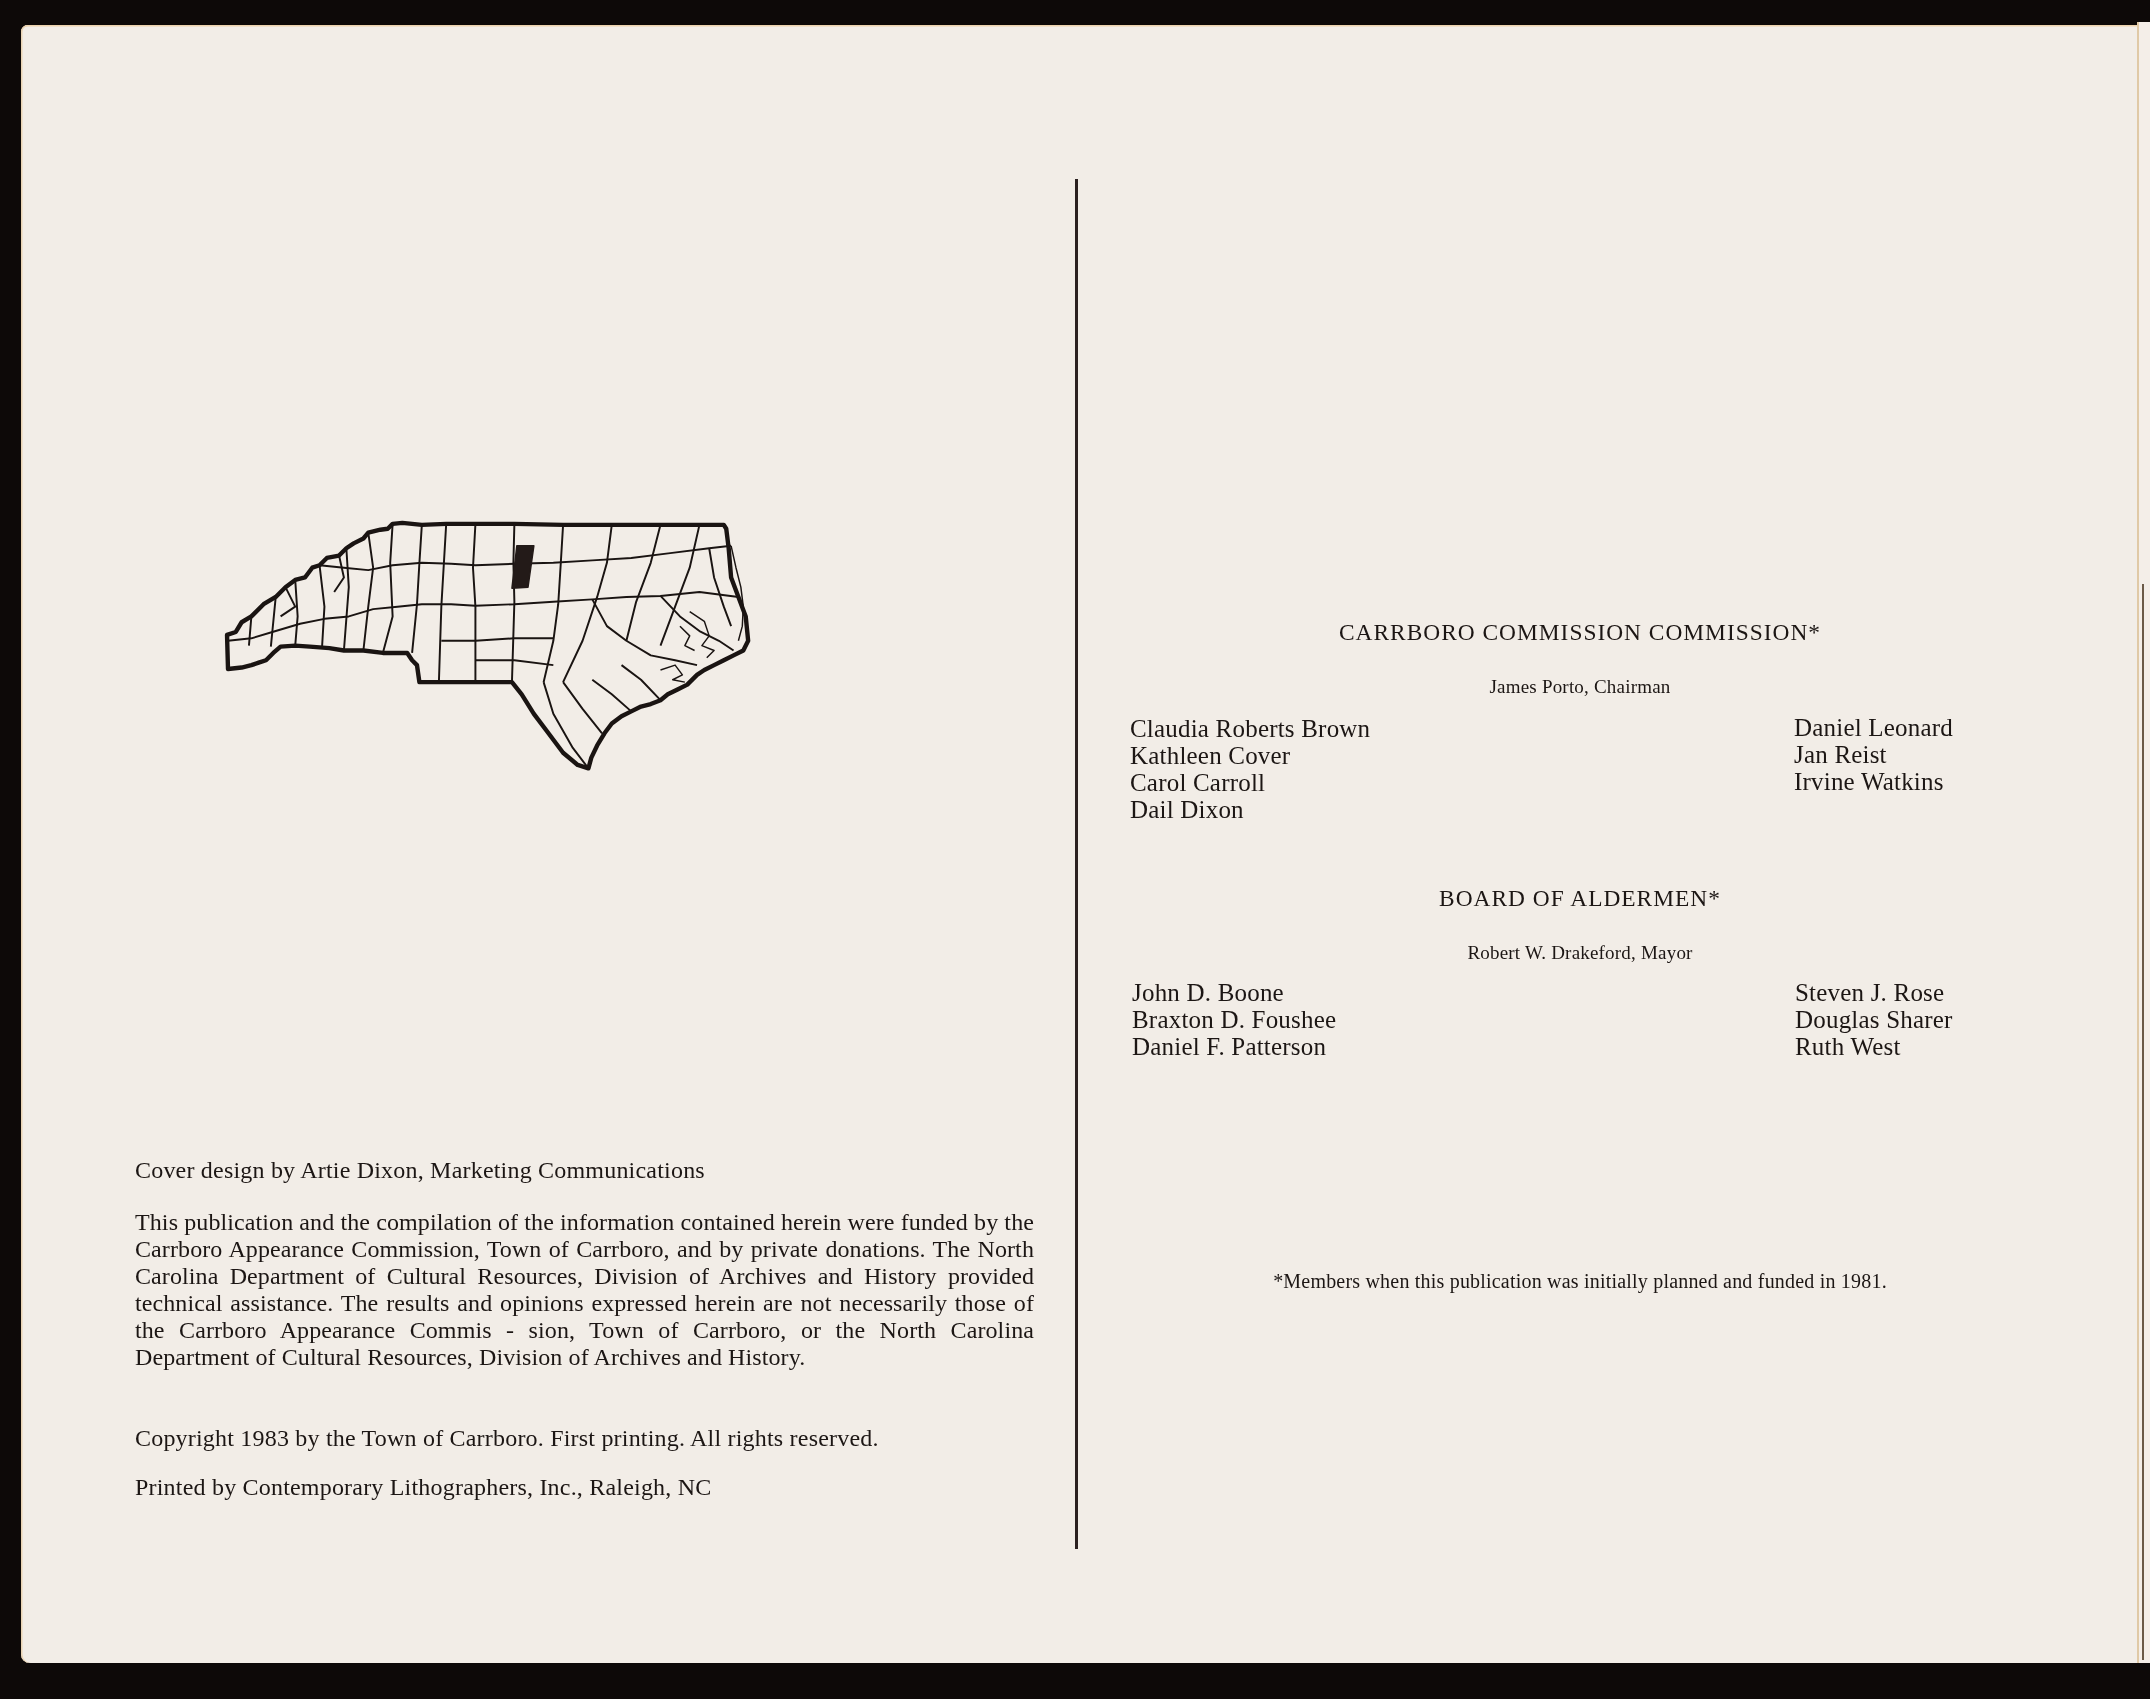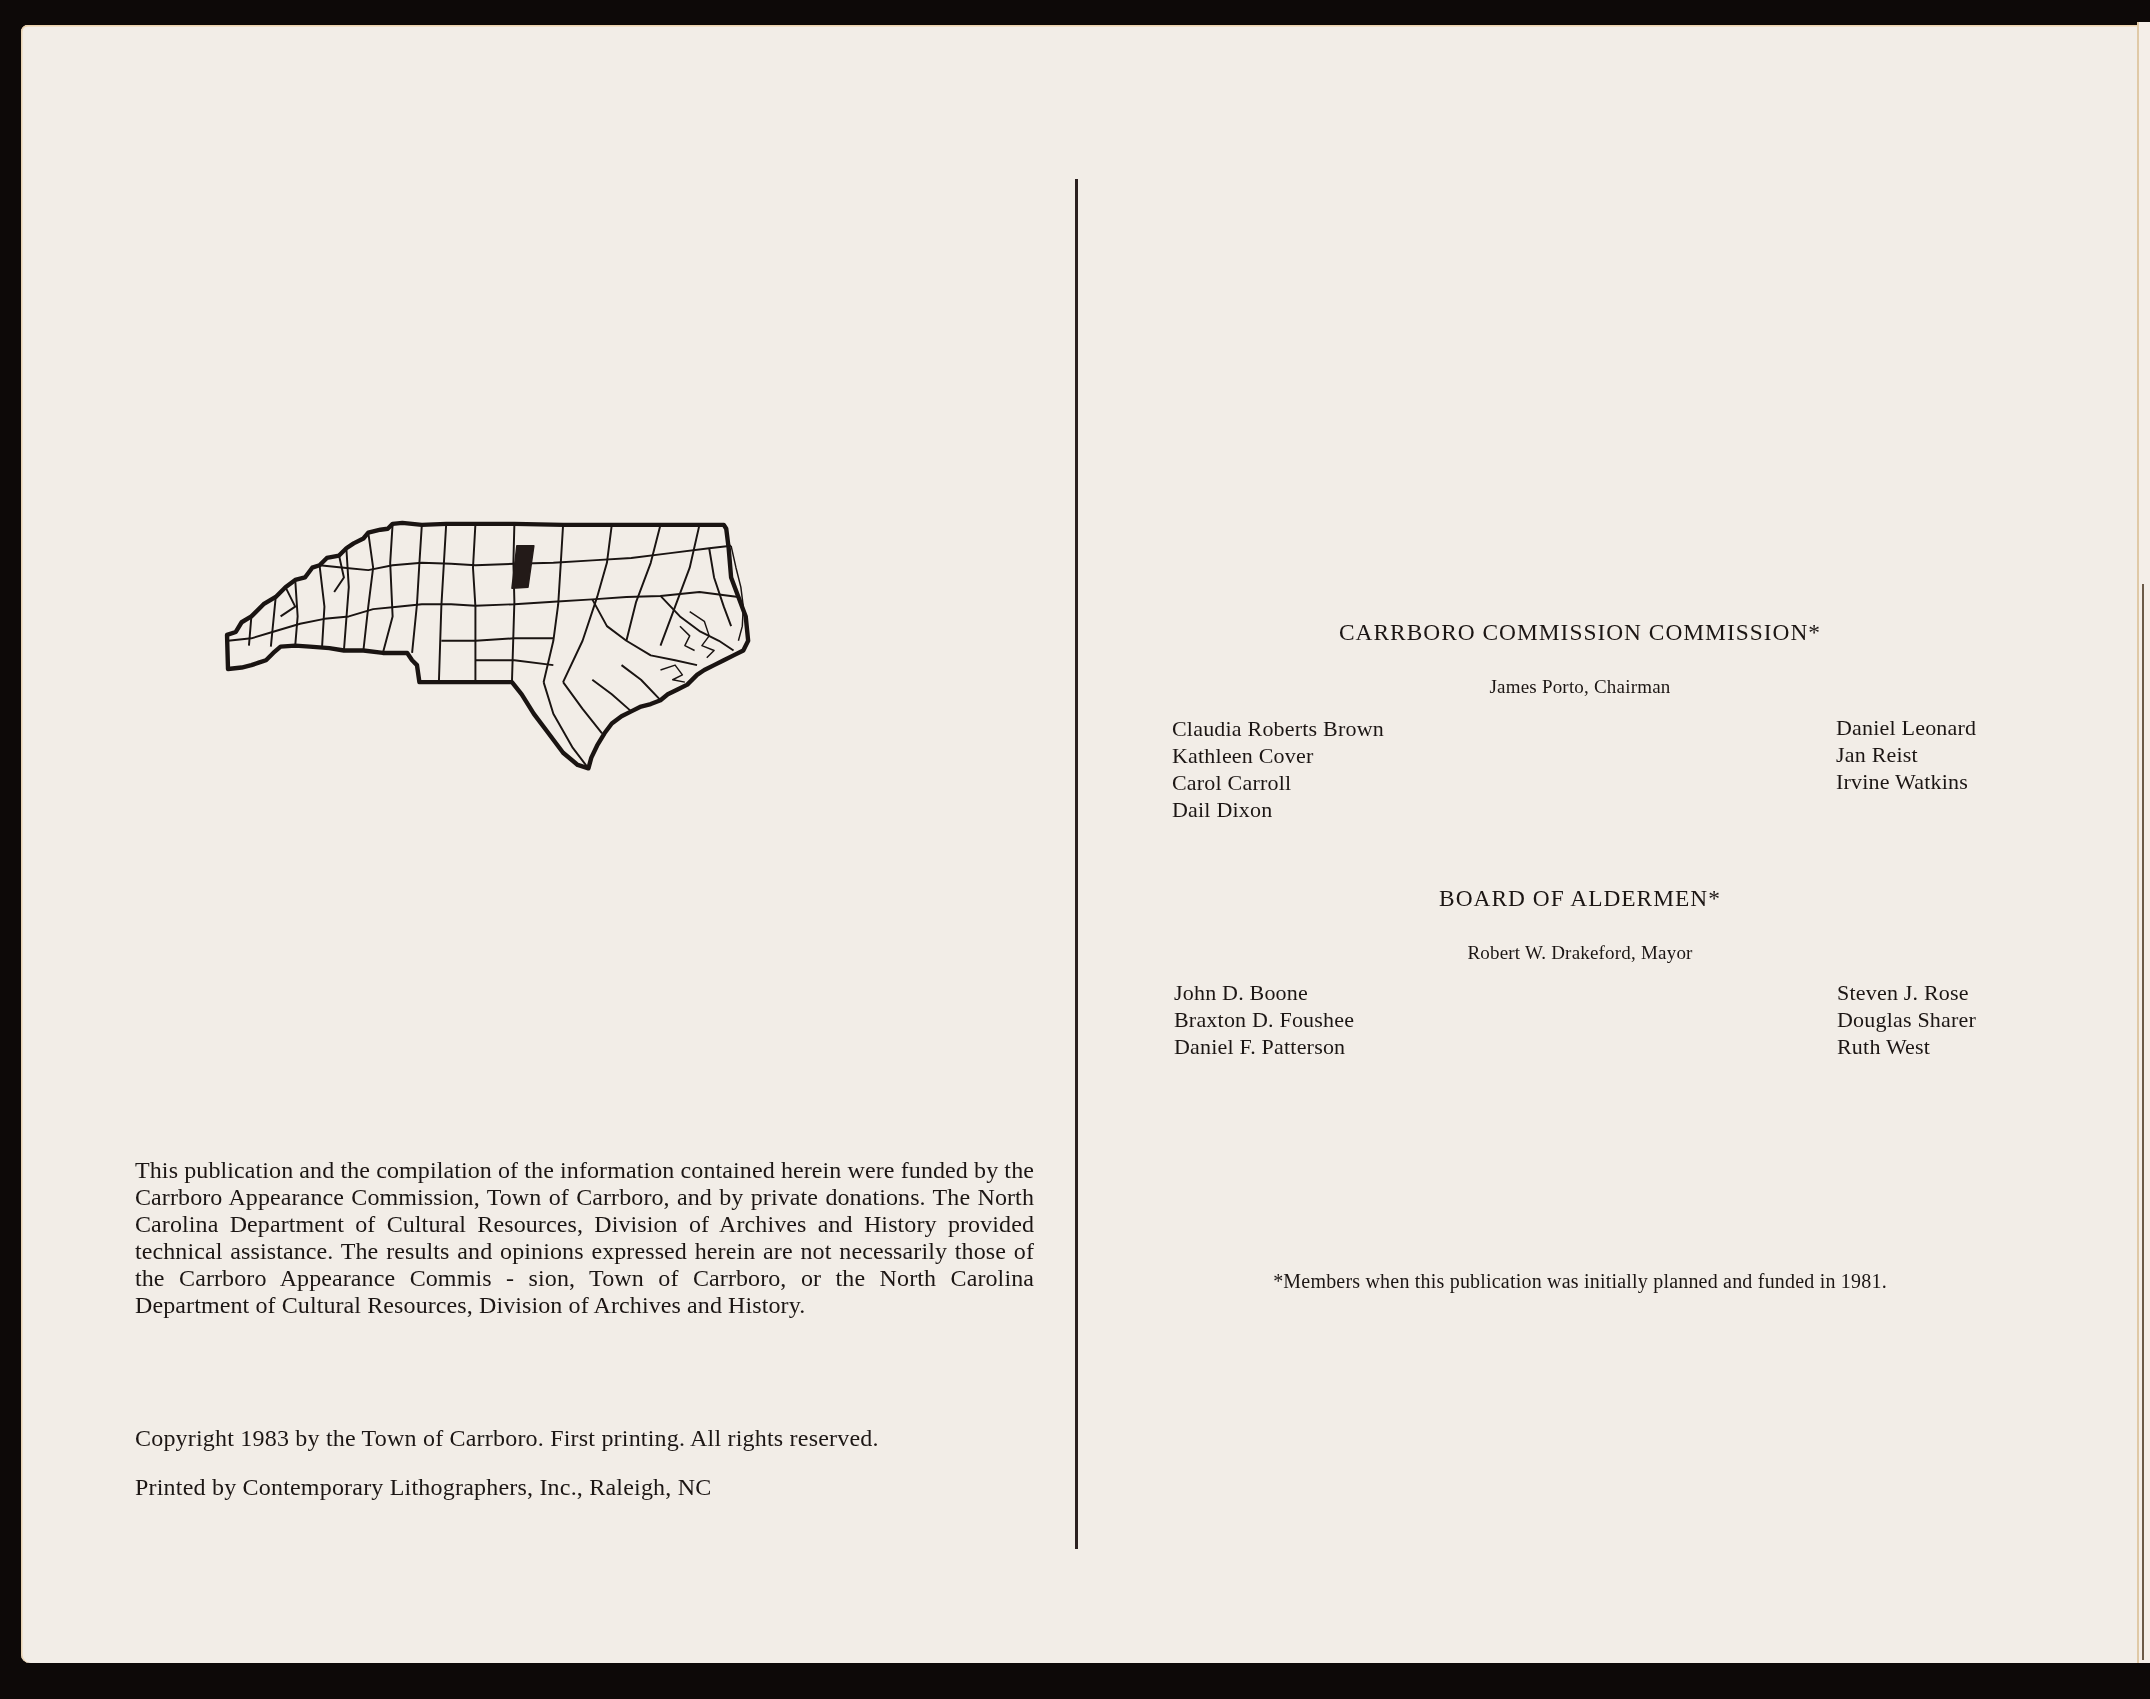--- a/index.html
+++ b/index.html
@@ -34,21 +34,21 @@
   }
   .credits { position: absolute; left: 135px; top: 1157px; width: 899px; font-size: 24px; line-height: 27px; }
   .credits p { margin: 0; }
   .credits .cover { margin-bottom: 25px; letter-spacing: 0.2px; }
   .credits .body { text-align: justify; text-align-last: left; letter-spacing: 0.1px; }
   .credits .copyright { position: absolute; top: 268px; left: 0; letter-spacing: 0.2px; white-space: nowrap; }
   .credits .printer { position: absolute; top: 317px; left: 0; letter-spacing: 0.2px; white-space: nowrap; }
 
   .section-title { position: absolute; left: 1110px; width: 940px; text-align: center; font-size: 23.4px; letter-spacing: 1px; white-space: nowrap; }
   .leader { position: absolute; left: 1110px; width: 940px; text-align: center; font-size: 19px; letter-spacing: 0.2px; white-space: nowrap; }
-  .col { position: absolute; font-size: 22px; line-height: 27px; letter-spacing: 0.2px; margin-left: 42px; }
+  .col { position: absolute; font-size: 25px; line-height: 27px; letter-spacing: 0.2px; }
   .col div { white-space: nowrap; }
   .footnote { position: absolute; left: 1110px; width: 940px; top: 1270px; text-align: center; font-size: 20px; letter-spacing: 0.2px; white-space: nowrap; }
 </style>
 </head>
 <body>
 
 <div class="spread"></div>
 <div class="right-edge"></div>
 <div class="edge-line"></div>
 
@@ -80,20 +80,21 @@
       <path d="M960,190 L990,210 L1000,240 L985,260 L1010,270 L995,285"></path>
       <path d="M940,220 L960,240 L950,260 L970,270"></path>
       <path d="M900,310 L930,300 L945,320 L925,330 L950,335"></path>
     </g>
 
     <path d="M605,55 L640,55 L628,140 L595,142 Z" fill="#231a18" stroke="#231a18" stroke-width="3"></path>
   </svg>
 </div>
 
 <div class="credits">
+  <p class="cover">Cover design by Artie Dixon, Marketing Communications</p>
   <p class="body">This publication and the compilation of the information contained herein were funded by the Carrboro Appearance Commission, Town of Carrboro, and by private donations. The North Carolina Department of Cultural Resources, Division of Archives and History provided technical assistance. The results and opinions expressed herein are not necessarily those of the Carrboro Appearance Commis - sion, Town of Carrboro, or the North Carolina Department of Cultural Resources, Division of Archives and History.</p>
   <p class="copyright">Copyright 1983 by the Town of Carrboro. First printing. All rights reserved.</p>
   <p class="printer">Printed by Contemporary Lithographers, Inc., Raleigh, NC</p>
 </div>
 
 <div class="divider"></div>
 
 <div class="section-title" style="top:619px">CARRBORO COMMISSION COMMISSION*</div>
 <div class="leader" style="top:676px">James Porto, Chairman</div>
 <div class="col" style="left:1130px; top:715px">

